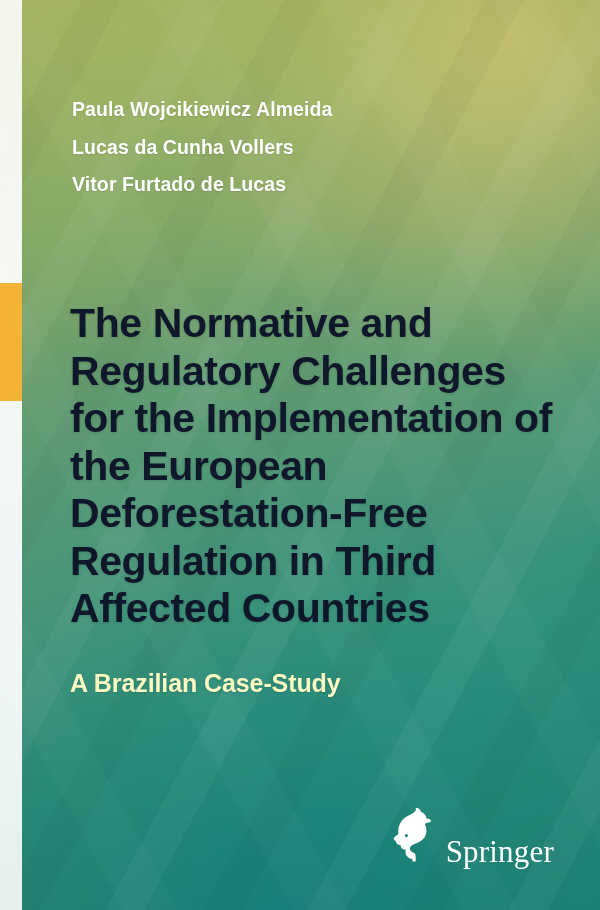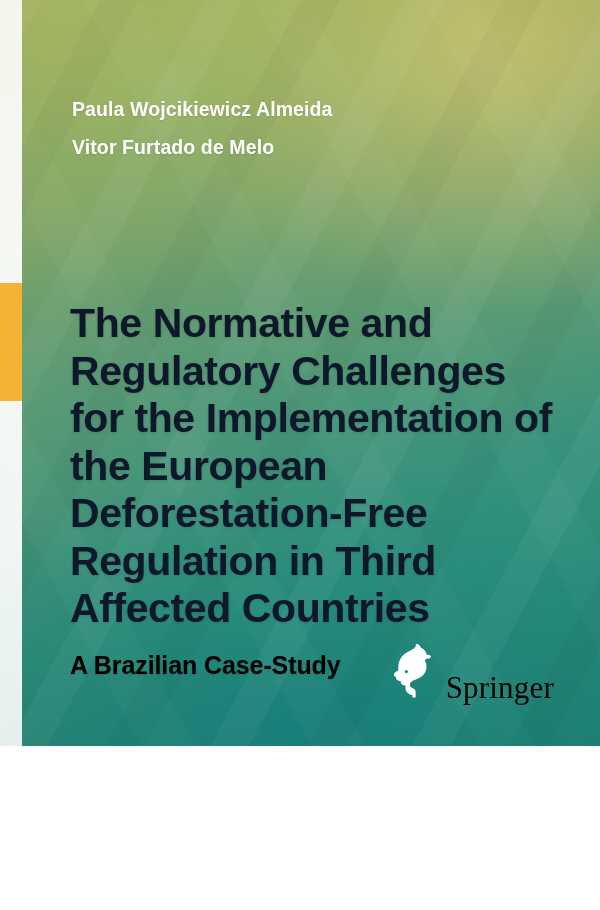--- a/index.html
+++ b/index.html
@@ -6,21 +6,21 @@
     margin: 0;
     padding: 0;
     background: #ffffff;
   }
   body {
     font-family: "Liberation Sans", sans-serif;
   }
   #cover {
     position: relative;
     width: 600px;
-    height: 746px;
+    height: 910px;
     overflow: hidden;
     background: #2f8f7a;
   }
   
   .bg-base {
     position: absolute;
     inset: 0;
     background:
       linear-gradient(160deg,
         #8fa55c 0%,
@@ -134,43 +134,43 @@
   }
   .title {
     color: #0f172a;
     font-size: 41px;
     font-weight: bold;
     line-height: 1.16;
     letter-spacing: -0.4px;
     text-shadow: 0 1px 3px rgba(0,0,0,0.12);
   }
   .subtitle {
-    margin-top: 18px;
-    color: #000000;
+    margin-top: 36px;
+    color: #fef9c3;
     font-size: 25px;
     font-weight: bold;
     letter-spacing: -0.1px;
     text-shadow: 0 1px 2px rgba(0,0,0,0.12);
   }
   
   .logo {
     position: absolute;
     right: 46px;
     bottom: 40px;
     display: flex;
     align-items: center;
     gap: 10px;
   }
   .logo-mark {
     width: 46px;
     height: 56px;
     display: block;
   }
   .logo-text {
-    color: #000000;
+    color: #ffffff;
     font-size: 31px;
     font-family: "Liberation Serif", serif;
     letter-spacing: 0.2px;
     margin-top: 32px;
   }
 </style>
 </head>
 <body>
 
 <div id="cover">
@@ -184,21 +184,22 @@
   <div class="bg-diag-2"></div>
   <div class="bg-vign"></div>
 
   <div class="left-band"></div>
   <div class="left-tab"></div>
 
   <div class="content">
 
     <div class="authors">
       <div class="author">Paula Wojcikiewicz Almeida</div>
-      <div class="author">Vitor Furtado de Melo</div>
+      <div class="author">Lucas da Cunha Vollers</div>
+      <div class="author">Vitor Furtado de Lucas</div>
     </div>
 
     <div class="title-block">
       <div class="title">The Normative and Regulatory Challenges for the Implementation of the European Deforestation-Free Regulation in Third Affected Countries</div>
       <div class="subtitle">A Brazilian Case-Study</div>
     </div>
 
     <div class="logo">
       <svg class="logo-mark" viewBox="0 0 46 56" aria-hidden="true">
         <path fill="#ffffff" d="M25.8 2.2c-1.1 1.6-2.6 2.9-4.4 3.8-2.6 1.3-4.9 2.4-7.2 4.3-2.6 2.2-4.4 5-5.3 8.2-.5 1.8-.6 3.3-.6 5.6v2.1l-1.9 1.2c-2 1.3-2.6 2-2.6 3.1 0 .9.4 1.5 1.4 2.1.6.4.7.4.7 1 0 1.1.6 2.1 1.7 2.7.6.4 1.6.6 2.3.6h.6l.2 1c.4 2.1 1.8 3.3 4 3.5l.9.1-.1 1.3c-.2 2.3.4 4.2 1.8 5.7 1.1 1.2 2.2 1.8 4.3 2.4l.8.2v2.4h3.3v-3.2c0-3.3 0-3.4-.6-4.3-.4-.6-.9-1-2.2-1.7-1.9-1-2.6-1.7-2.9-2.9-.2-.9 0-2.1.6-2.9.7-1 2.3-1.9 5.2-3 3.6-1.4 5.2-2.3 6.9-3.9 2.2-2.1 3.4-4.6 3.7-7.8.2-2.2-.1-4.1-1-6.2-.4-1-.5-1.2-.3-1.5.5-.8 1.5-1.3 3.1-1.5 1.4-.2 2-.5 2.4-1.1.4-.7.3-1.5-.3-2.1-.5-.5-1.2-.7-2.6-.7h-1.1l-.2-.9c-.5-2.3-2.2-4.4-4.4-5.5-.9-.4-1.1-.6-1.4-1.3-.6-1.4-1.8-2.6-3.2-3.2-.6-.3-1.2-.5-1.3-.5-.1 0-.3.3-.3.9z"></path>

